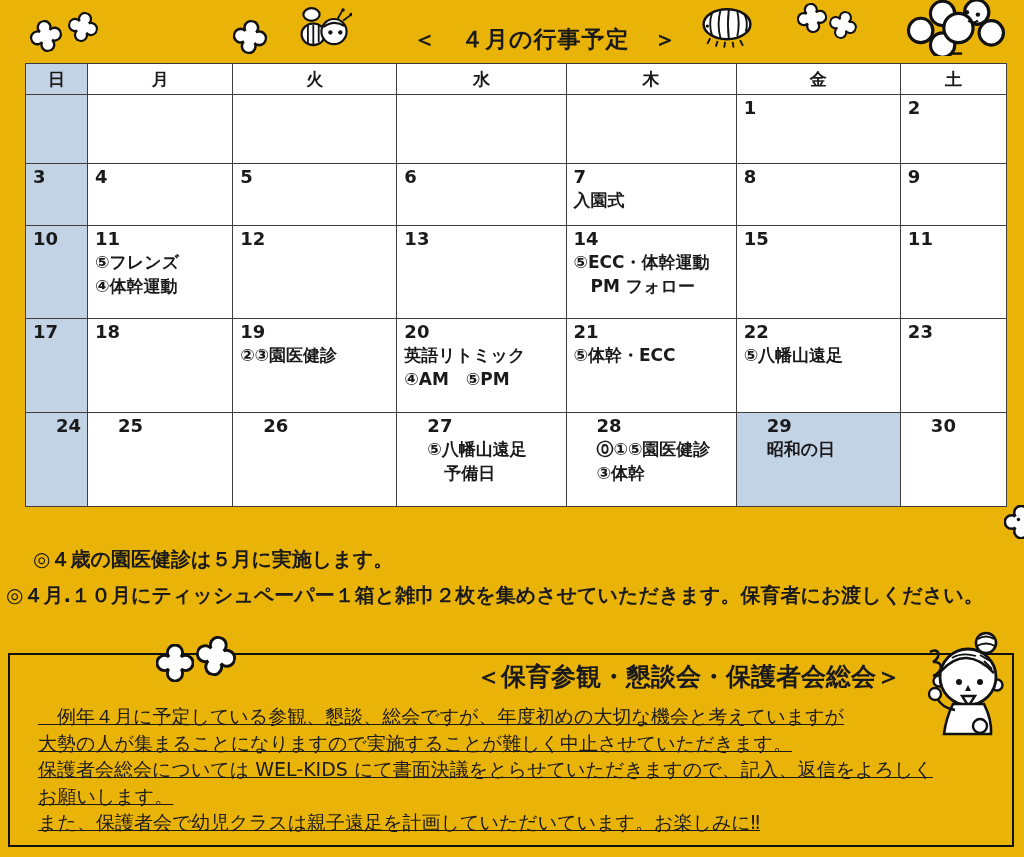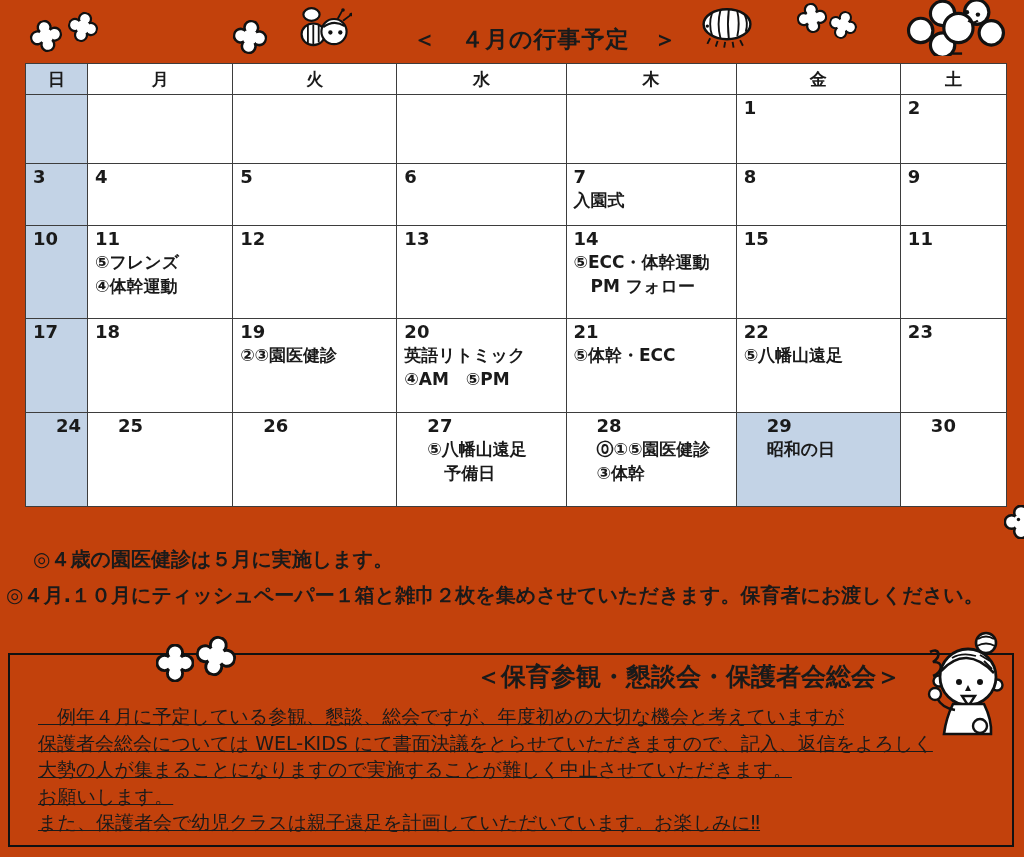--- a/index.html
+++ b/index.html
@@ -1,18 +1,18 @@
 <!DOCTYPE html>
 <html><head>
 <meta charset="utf-8">
 <style>
   html,body{margin:0;padding:0;background:#fff;width:1024px;height:857px;overflow:hidden;
     font-family:"DejaVu Sans","Liberation Sans",sans-serif;color:#1a1a1a;}
   .abs{position:absolute;}
-  #stage{position:relative;width:1024px;height:857px;background:#c2410c;}
+  #stage{position:relative;width:1024px;height:857px;background:#eab308;}
 
   
   #page-title{top:24px;left:413px;font-size:23px;font-weight:bold;letter-spacing:1px;white-space:nowrap;}
 
   
   #calendar{top:63px;left:25px;border-collapse:collapse;table-layout:fixed;width:982px;}
   #calendar th,#calendar td{border:1.6px solid #3d3d3d;vertical-align:top;padding:0;background:#fff;}
   #calendar th{height:30px;font-size:17px;font-weight:bold;text-align:center;vertical-align:middle;}
   #calendar td{padding:2px 4px 0 7px;}
   #calendar tr.r0 td{height:66px;}
@@ -350,19 +350,19 @@
       <path d="M40,68 h13 l-6.5,10 z" fill="#fff" stroke="#111" stroke-width="2.4"></path>
       <path d="M31,76 h31 q8,16 7,30 h-47 q2,-16 9,-30 z" fill="#fff" stroke="#111" stroke-width="2.6"></path>
       <path d="M33,82 Q20,80 15,70" fill="none" stroke="#111" stroke-width="2.6"></path>
       <circle cx="13" cy="66" r="6" fill="#fff" stroke="#111" stroke-width="2.4"></circle>
       <circle cx="58" cy="98" r="7" fill="#fff" stroke="#111" stroke-width="2.4"></circle>
     </svg>
   </span>
   <div class="abs" id="notice-title">＜保育参観・懇談会・保護者会総会＞</div>
   <div class="abs" id="notice-body">
     <div class="notice-line">　例年４月に予定している参観、懇談、総会ですが、年度初めの大切な機会と考えていますが</div>
+    <div class="notice-line">大勢の人が集まることになりますので実施することが難しく中止させていただきます。</div>
     <div class="notice-line">保護者会総会については WEL-KIDS にて書面決議をとらせていただきますので、記入、返信をよろしく</div>
-    <div class="notice-line">大勢の人が集まることになりますので実施することが難しく中止させていただきます。</div>
     <div class="notice-line">お願いします。</div>
     <div class="notice-line">また、保護者会で幼児クラスは親子遠足を計画していただいています。お楽しみに‼</div>
   </div>
 
 </div>
 
 </body></html>

